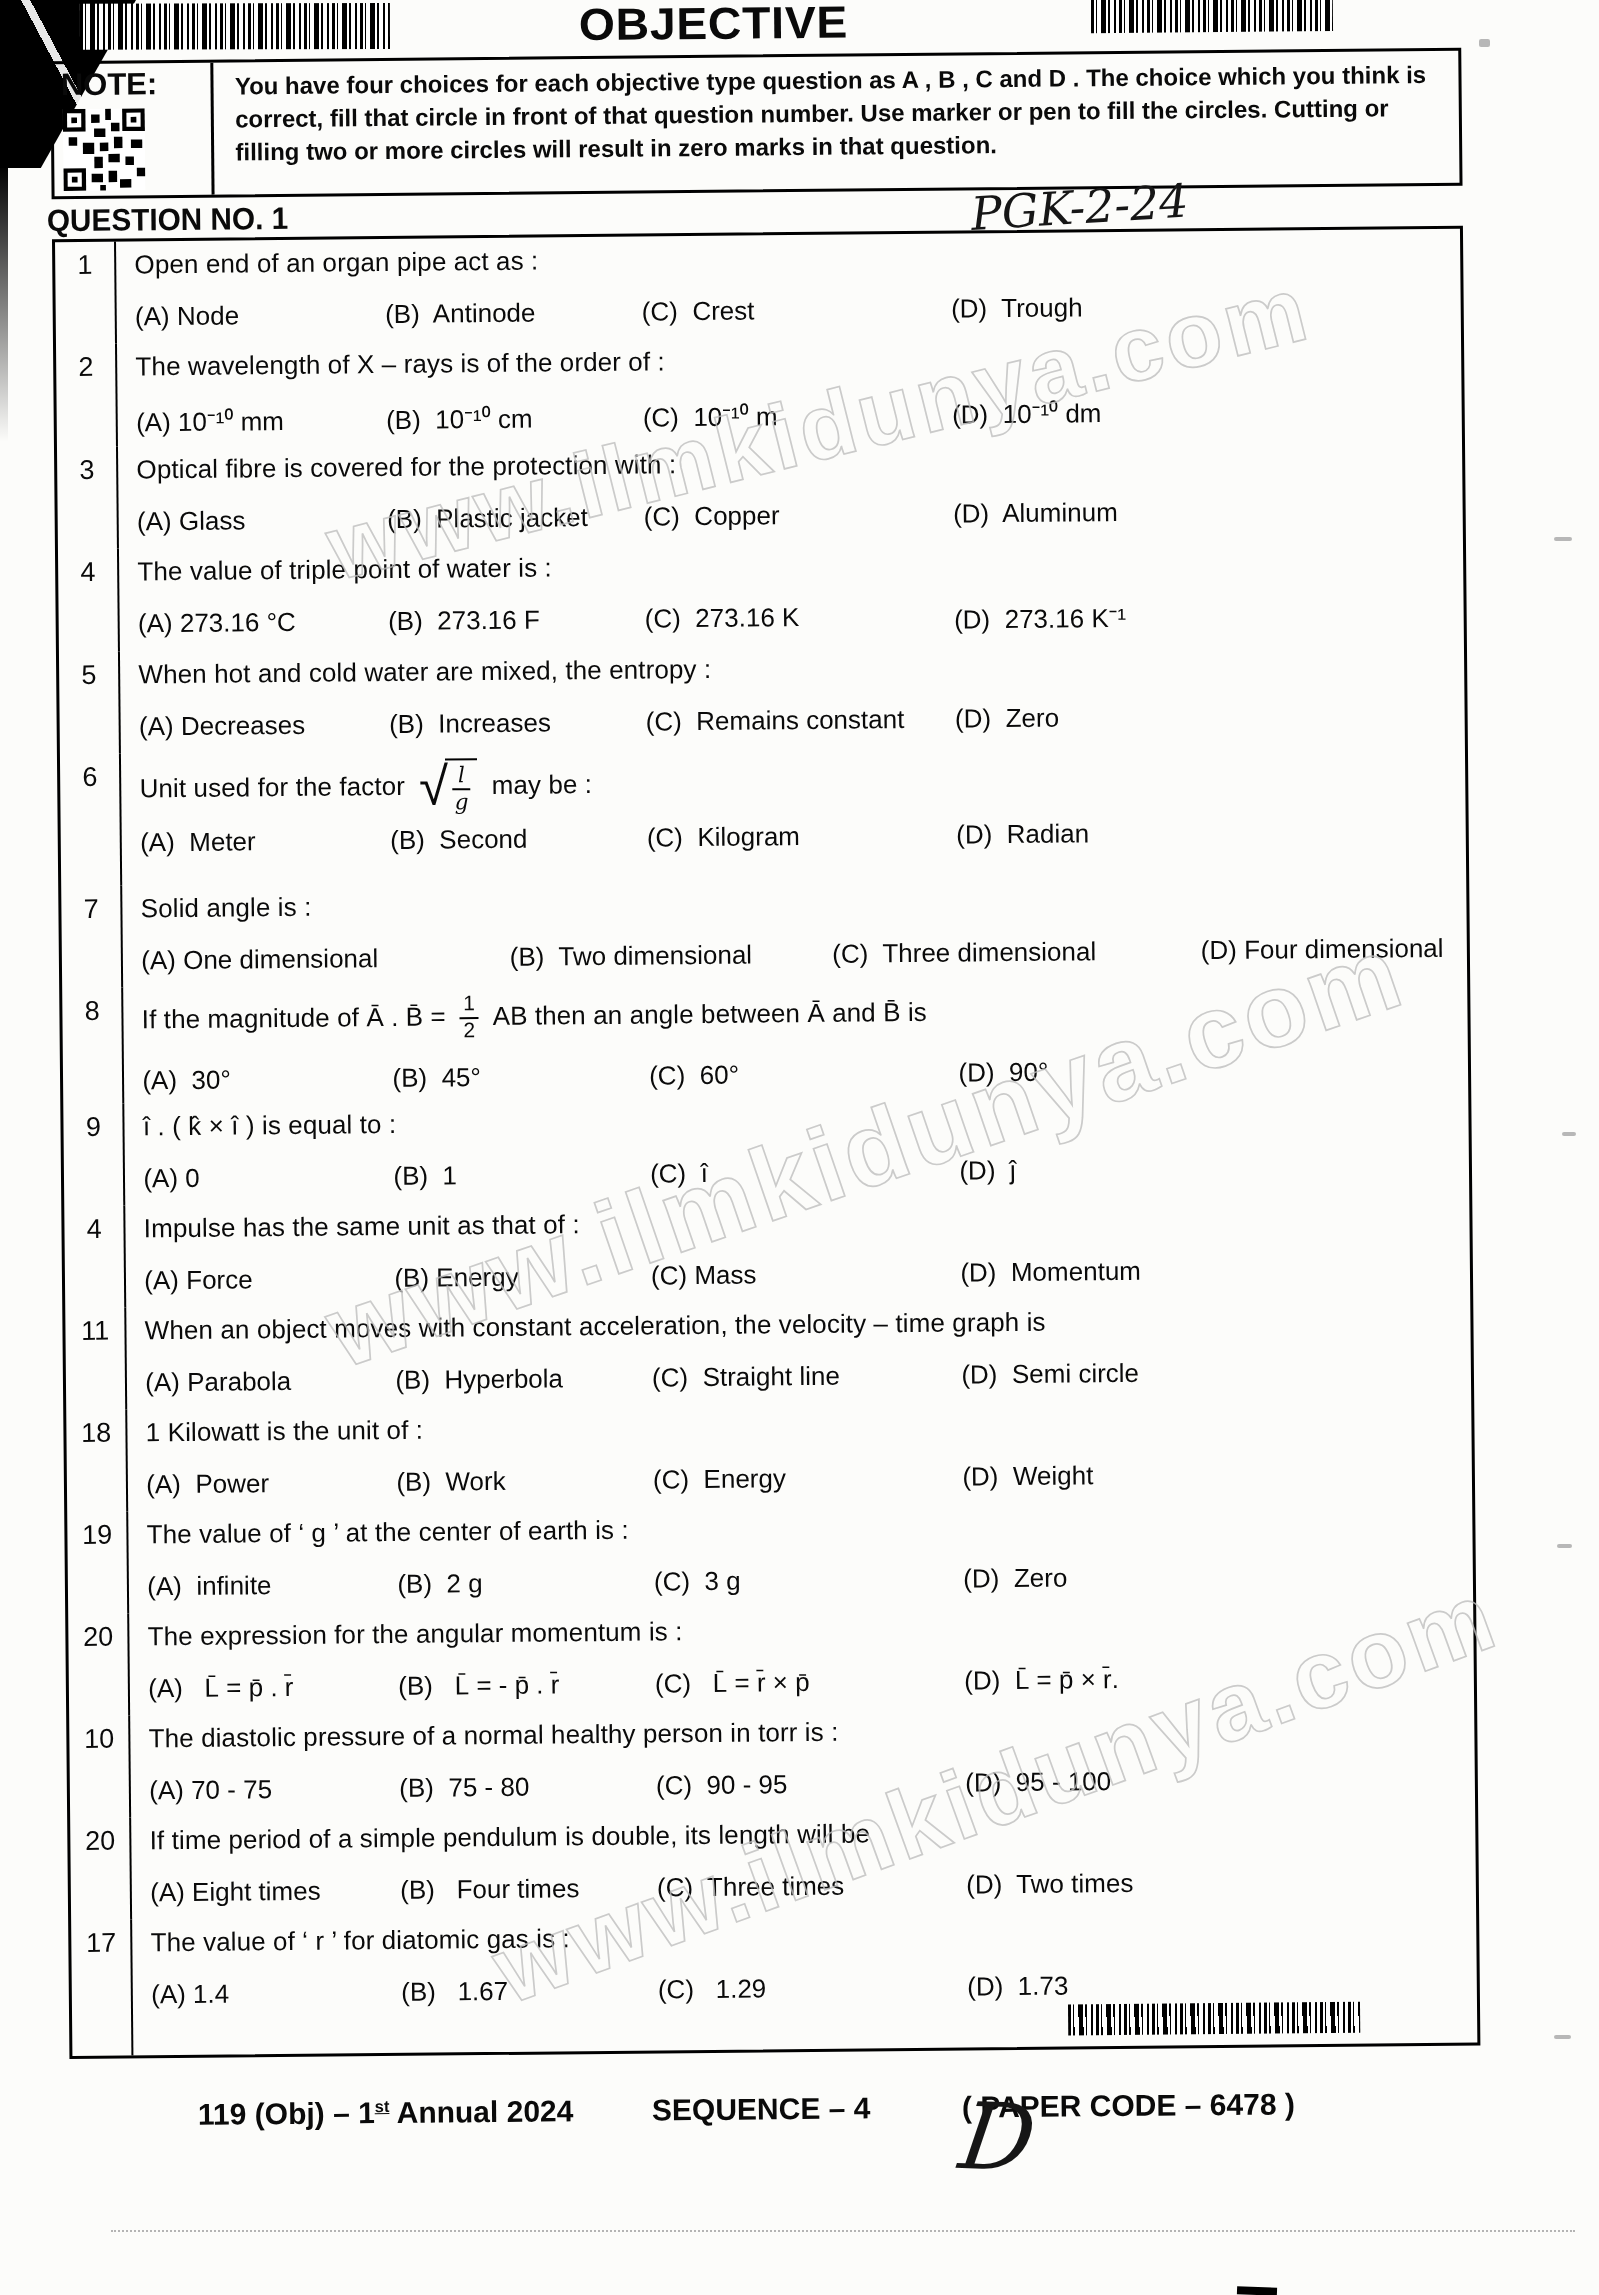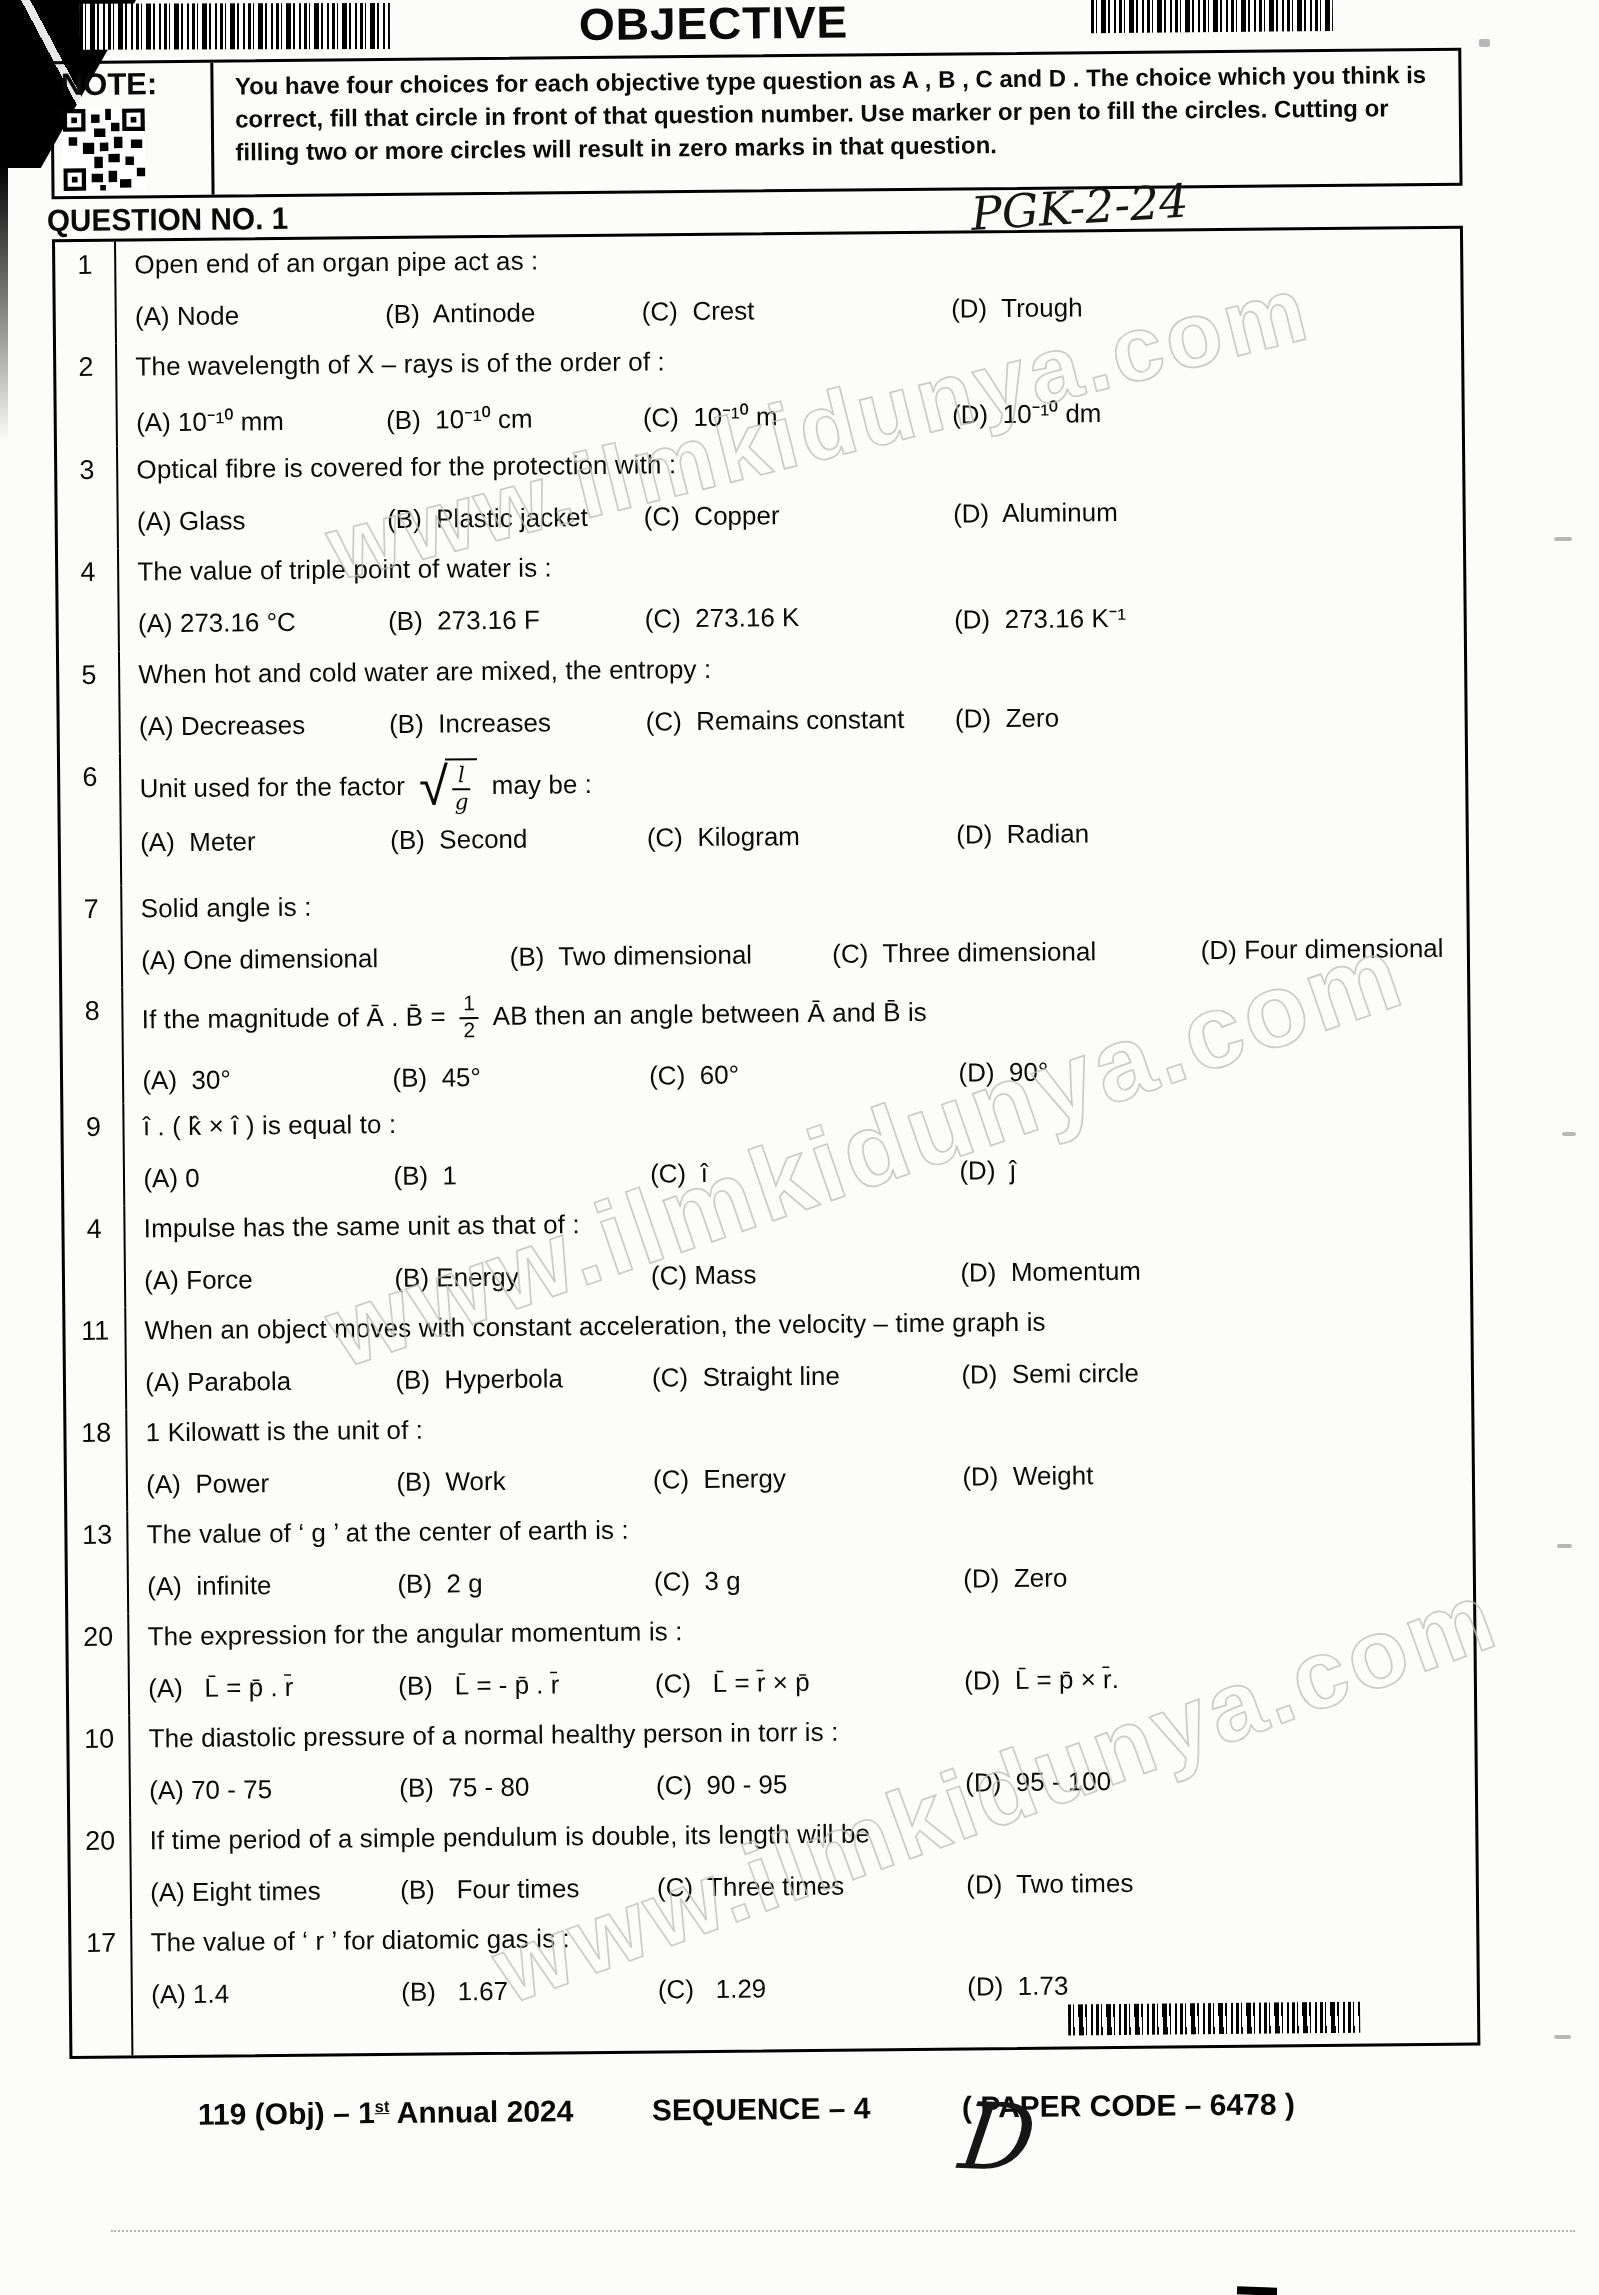--- a/index.html
+++ b/index.html
@@ -293,21 +293,21 @@
           <div class="opts">
             <span>(A)  Power</span>
             <span>(B)  Work</span>
             <span>(C)  Energy</span>
             <span>(D)  Weight</span>
           </div>
         </div>
       </div>
 
       <div class="q-row">
-        <div class="q-num">13</div>
+        <div class="q-num">19</div>
         <div class="q-body">
           <div class="q-stem">The value of ‘ g ’ at the center of earth is :</div>
           <div class="opts">
             <span>(A)  infinite</span>
             <span>(B)  2 g</span>
             <span>(C)  3 g</span>
             <span>(D)  Zero</span>
           </div>
         </div>
       </div>

